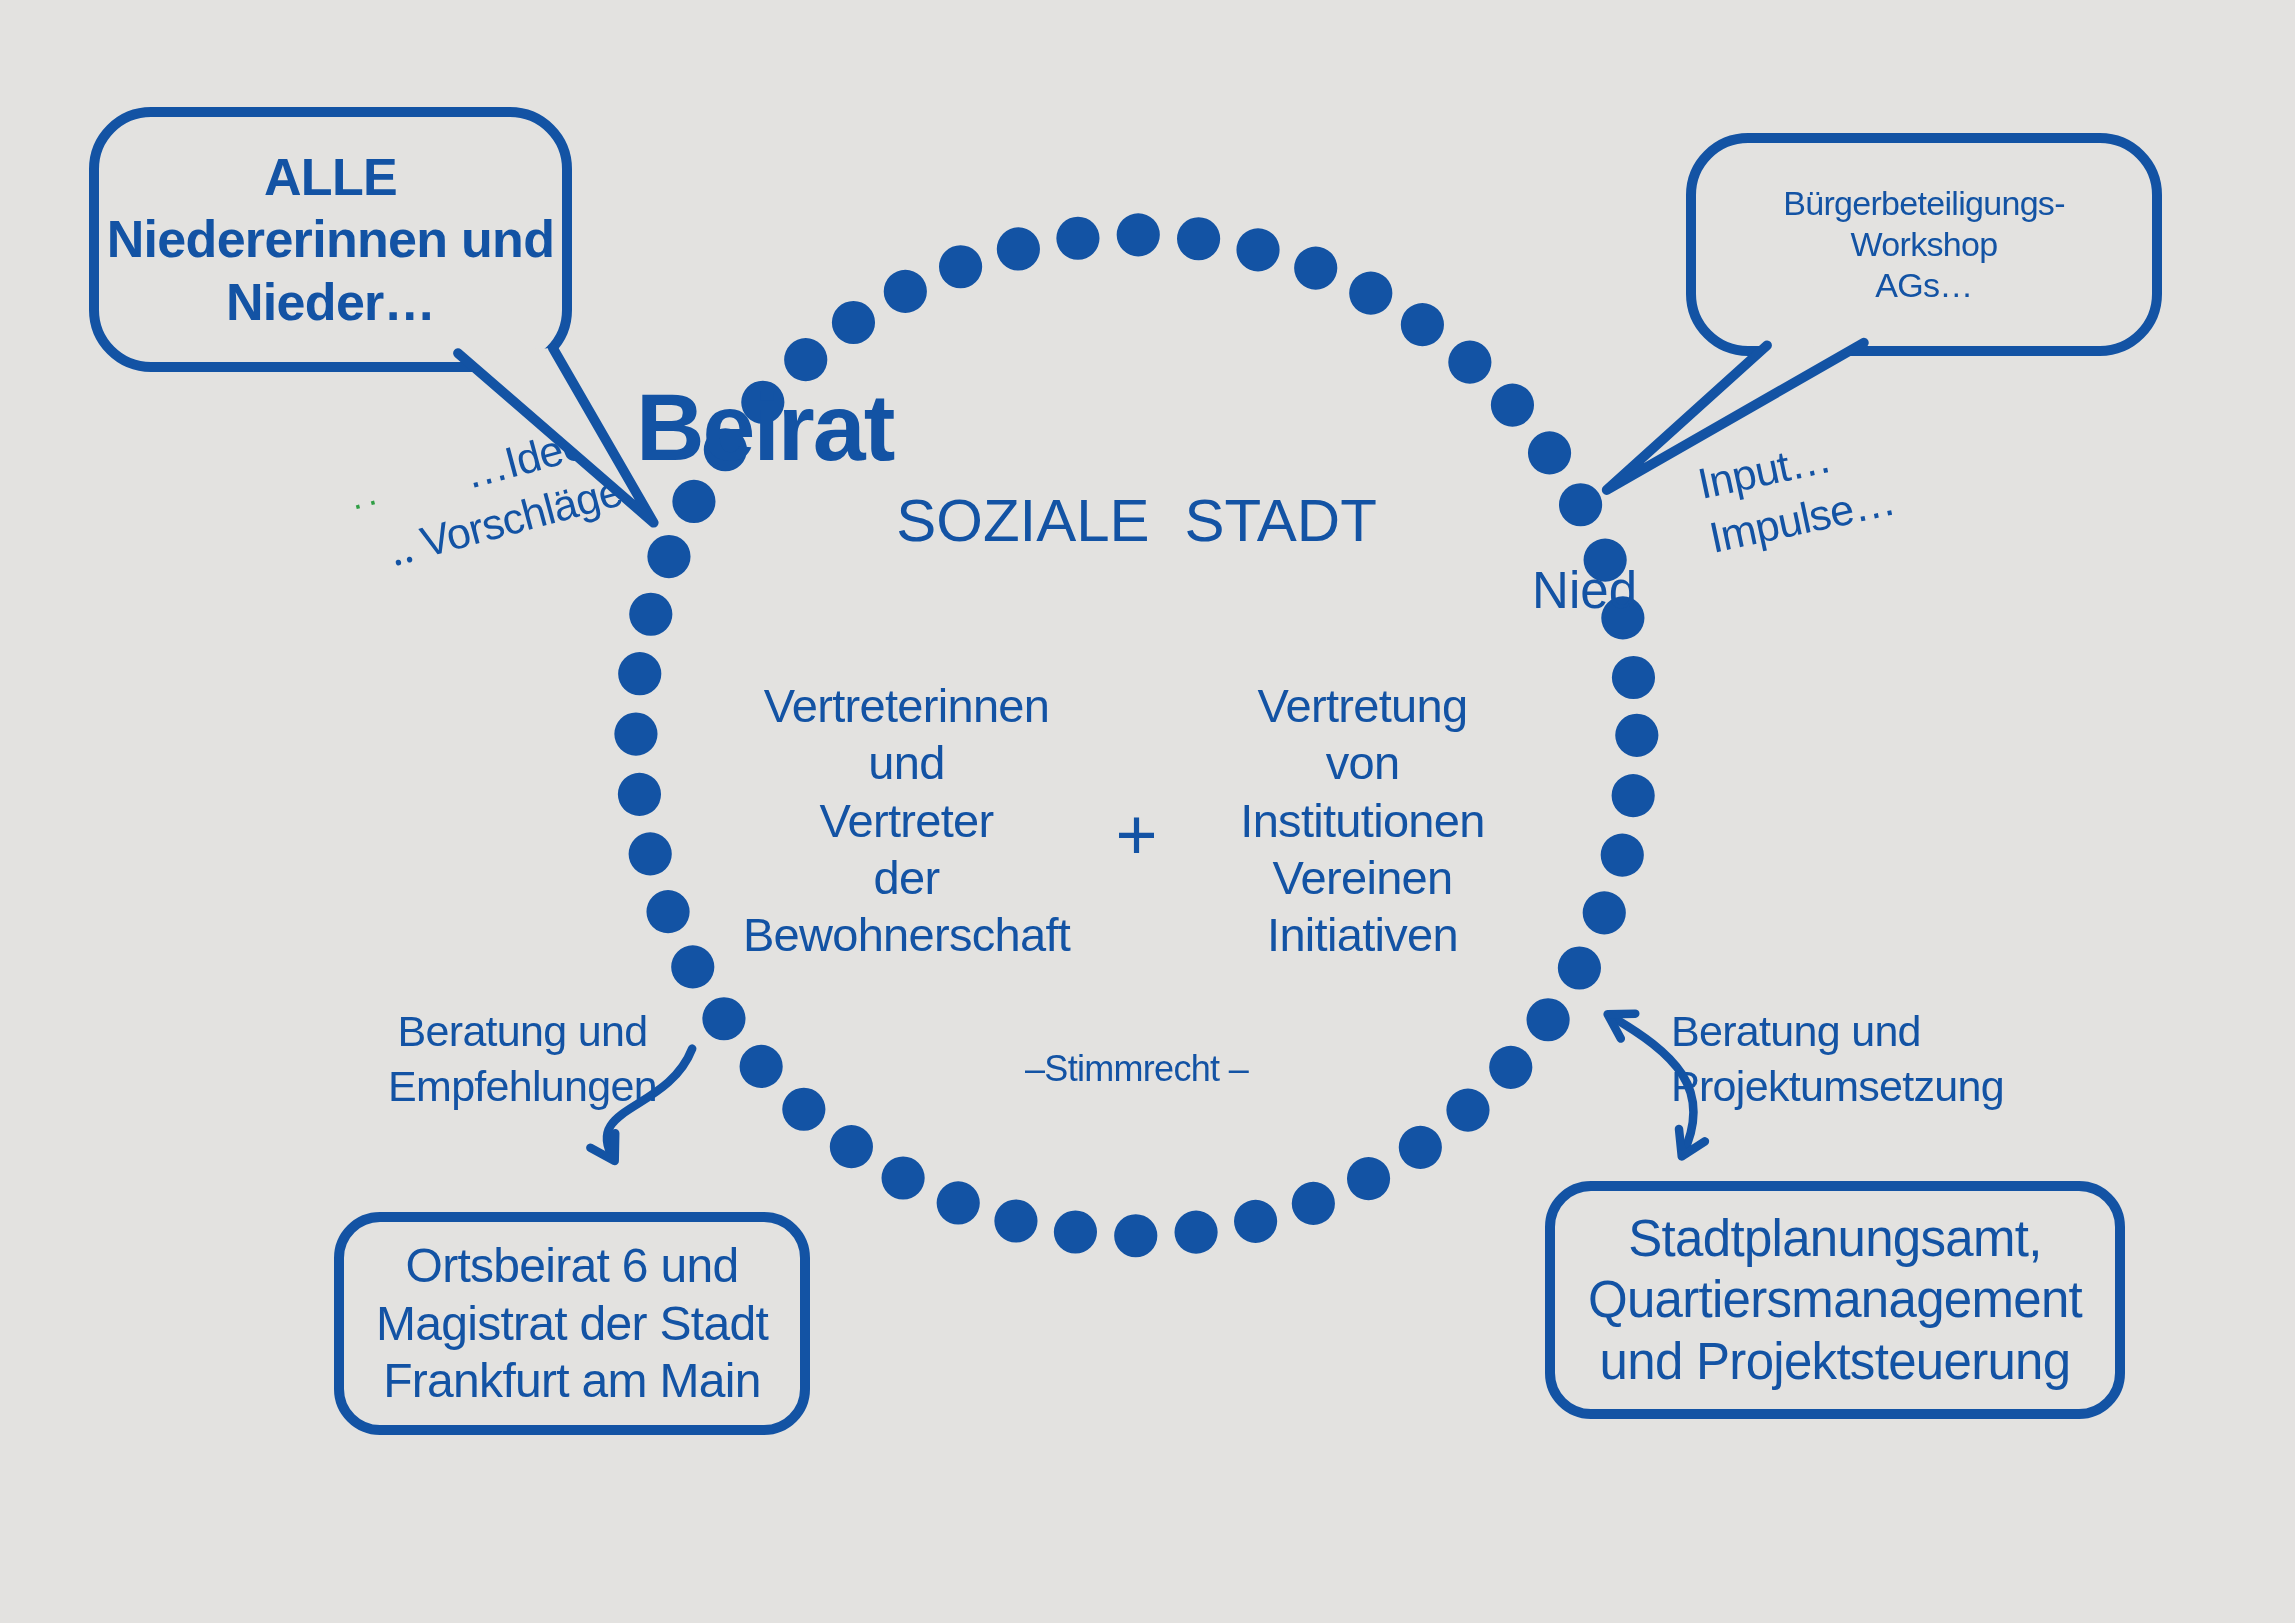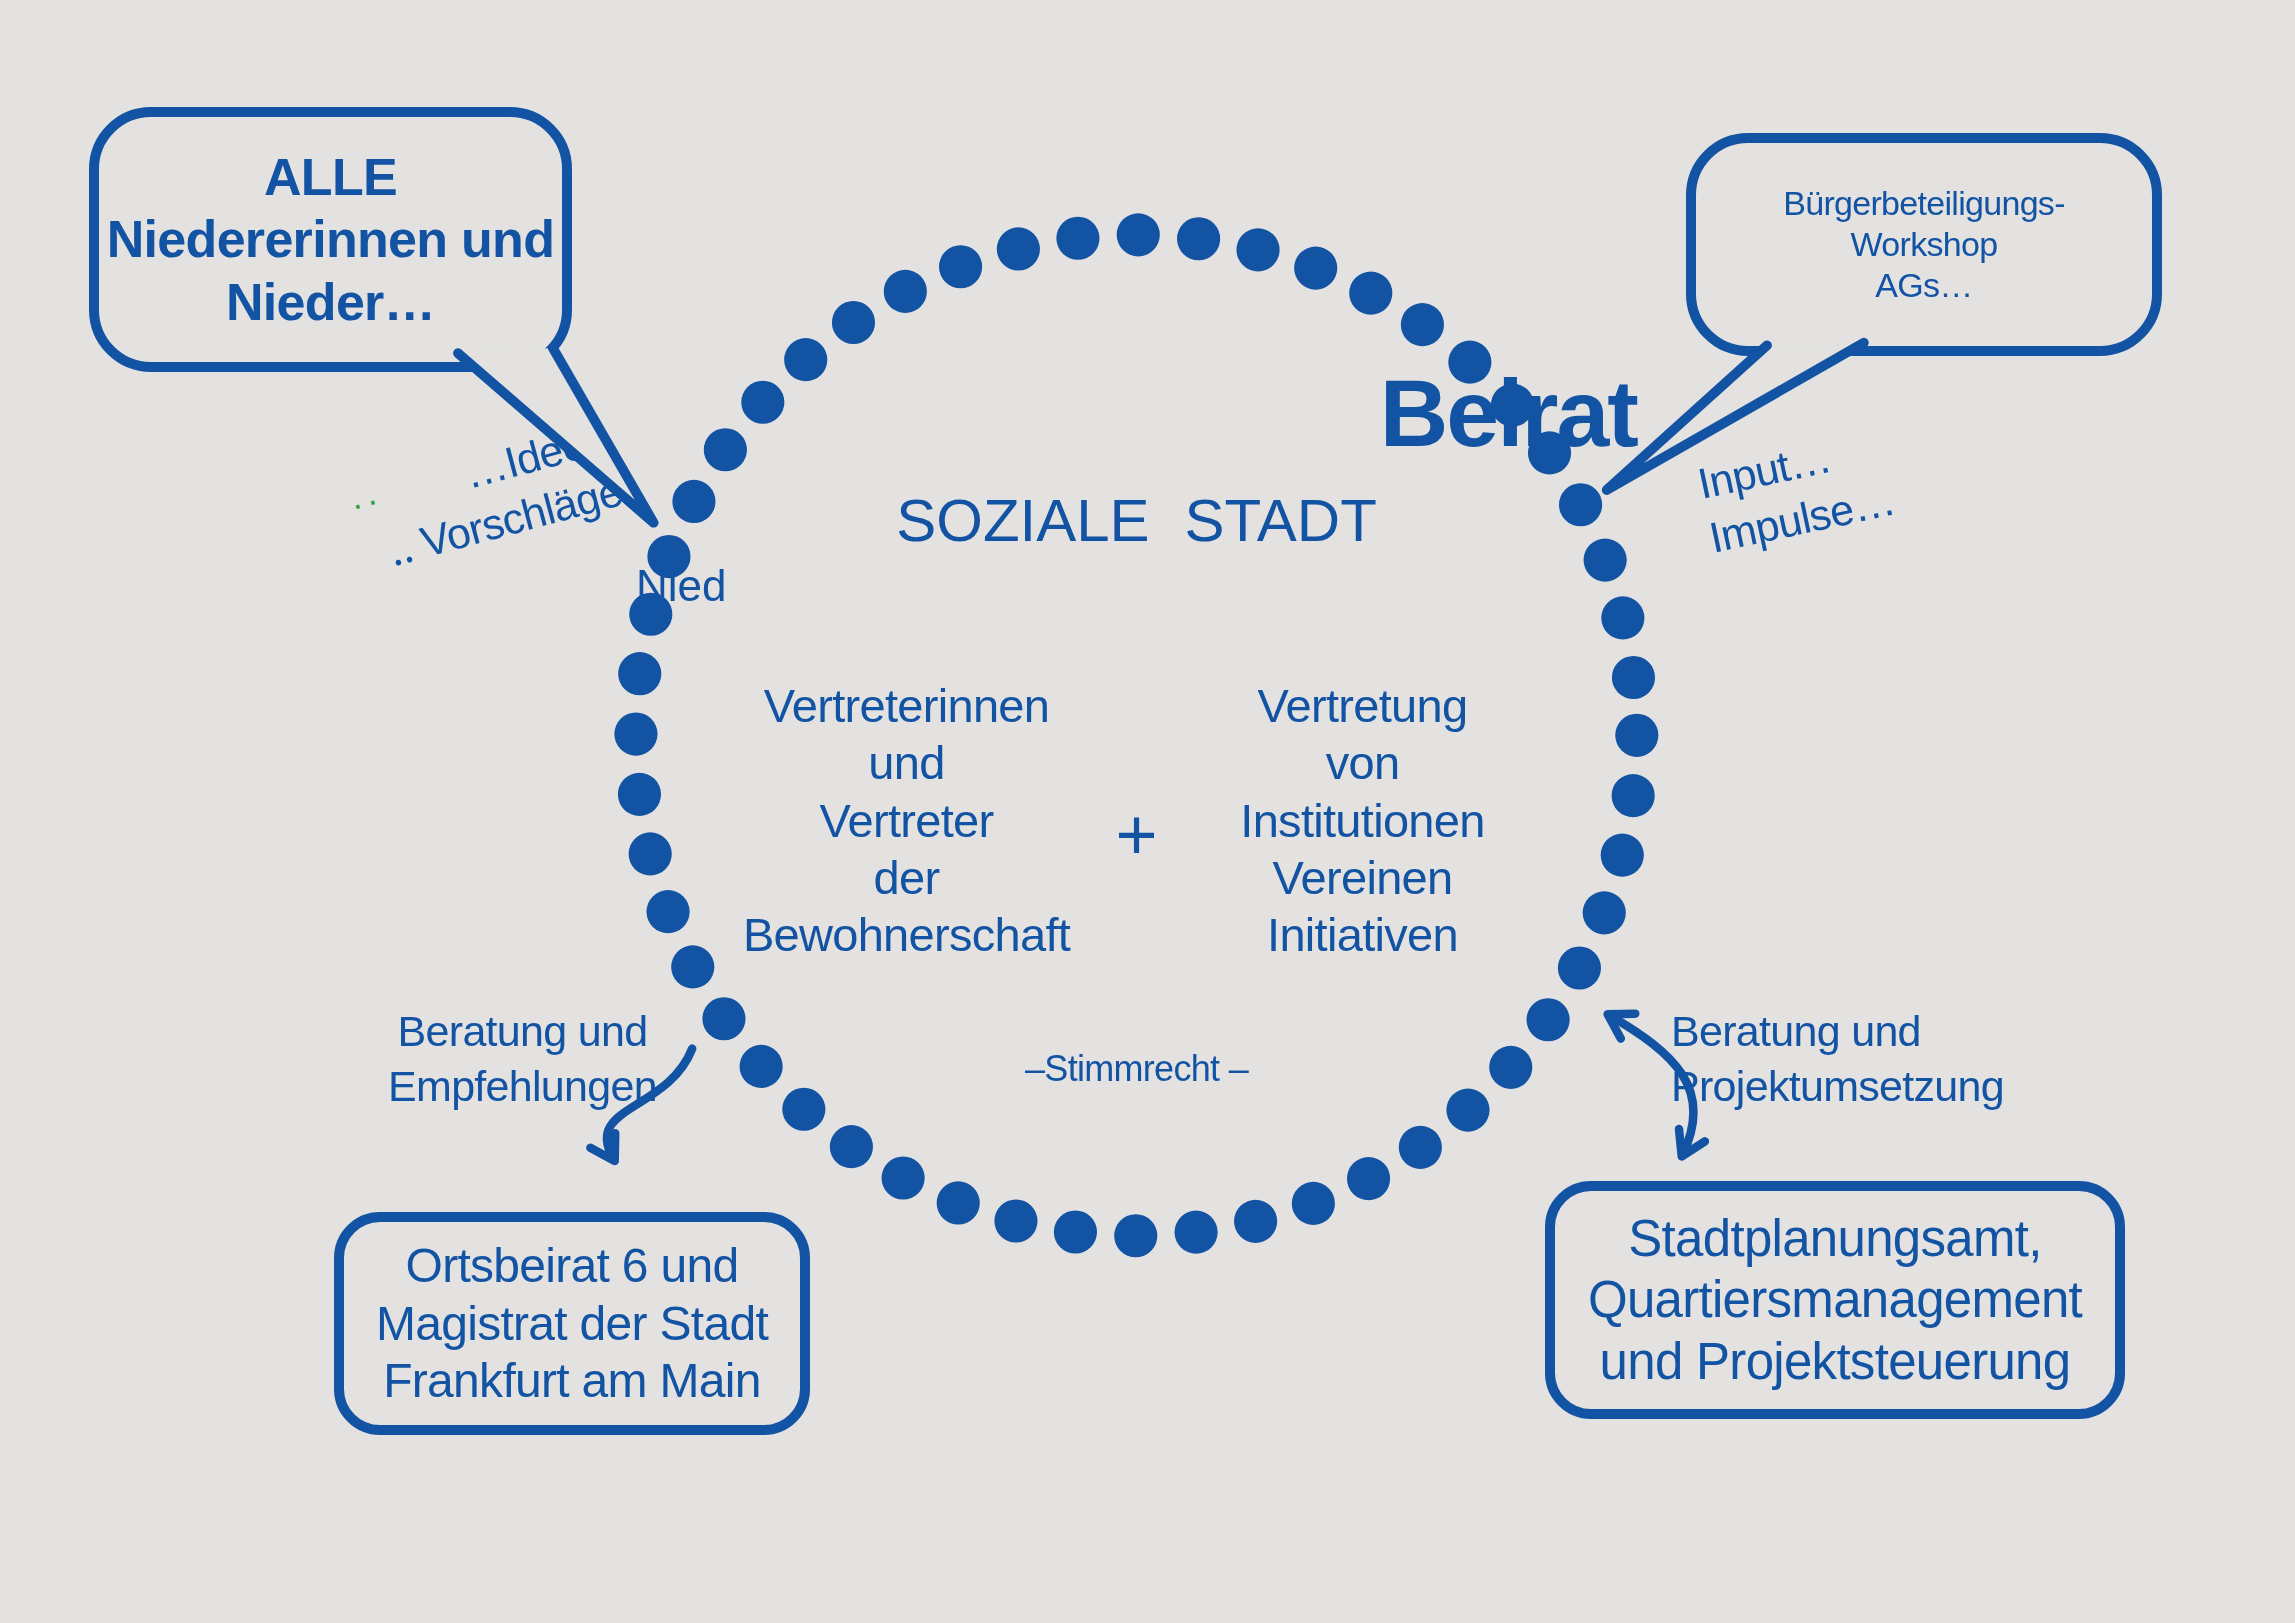--- a/index.html
+++ b/index.html
@@ -51,32 +51,32 @@
     text-align:center;
     line-height:1.2;
     letter-spacing:-0.7px;
   }
   .bubble.tl{ left:89px; top:107px; width:483px; height:265px; border-radius:62px; font-size:52px;font-weight:bold; }
   .bubble.tr{ left:1686px; top:133px; width:476px; height:223px; border-radius:62px; font-size:34px; }
   .bubble.bl{ left:334px;  top:1196px; width:476px; height:223px; border-radius:46px; font-size:48px;margin-top:16px; }
   .bubble.br{ left:1545px; top:1181px; width:580px; height:238px; border-radius:46px; font-size:51px; }
 
   .title{
-    left:636px; top:359px; width:1001px;
-    text-align:right;
+    left:636px; top:373px; width:1001px;
+    text-align:left;
     font-size:95px; font-weight:bold; letter-spacing:-2px;
   }
   .subtitle{
     left:636px; top:486px; width:1001px;
     text-align:center;
     font-size:60px; letter-spacing:0px; word-spacing:18.3px;
   }
   .region{
     left:636px; top:561px; width:1001px;
-    text-align:left; font-size:44px;
+    text-align:right; font-size:51px;
   }
   .col{
     top:677px; width:425px;
     text-align:center;
     font-size:47px; line-height:1.22; letter-spacing:-0.7px;
   }
   .col.left{ left:694px; }
   .col.right{ left:1150px; }
   .plus{
     left:1104px; top:793px; width:65px;

